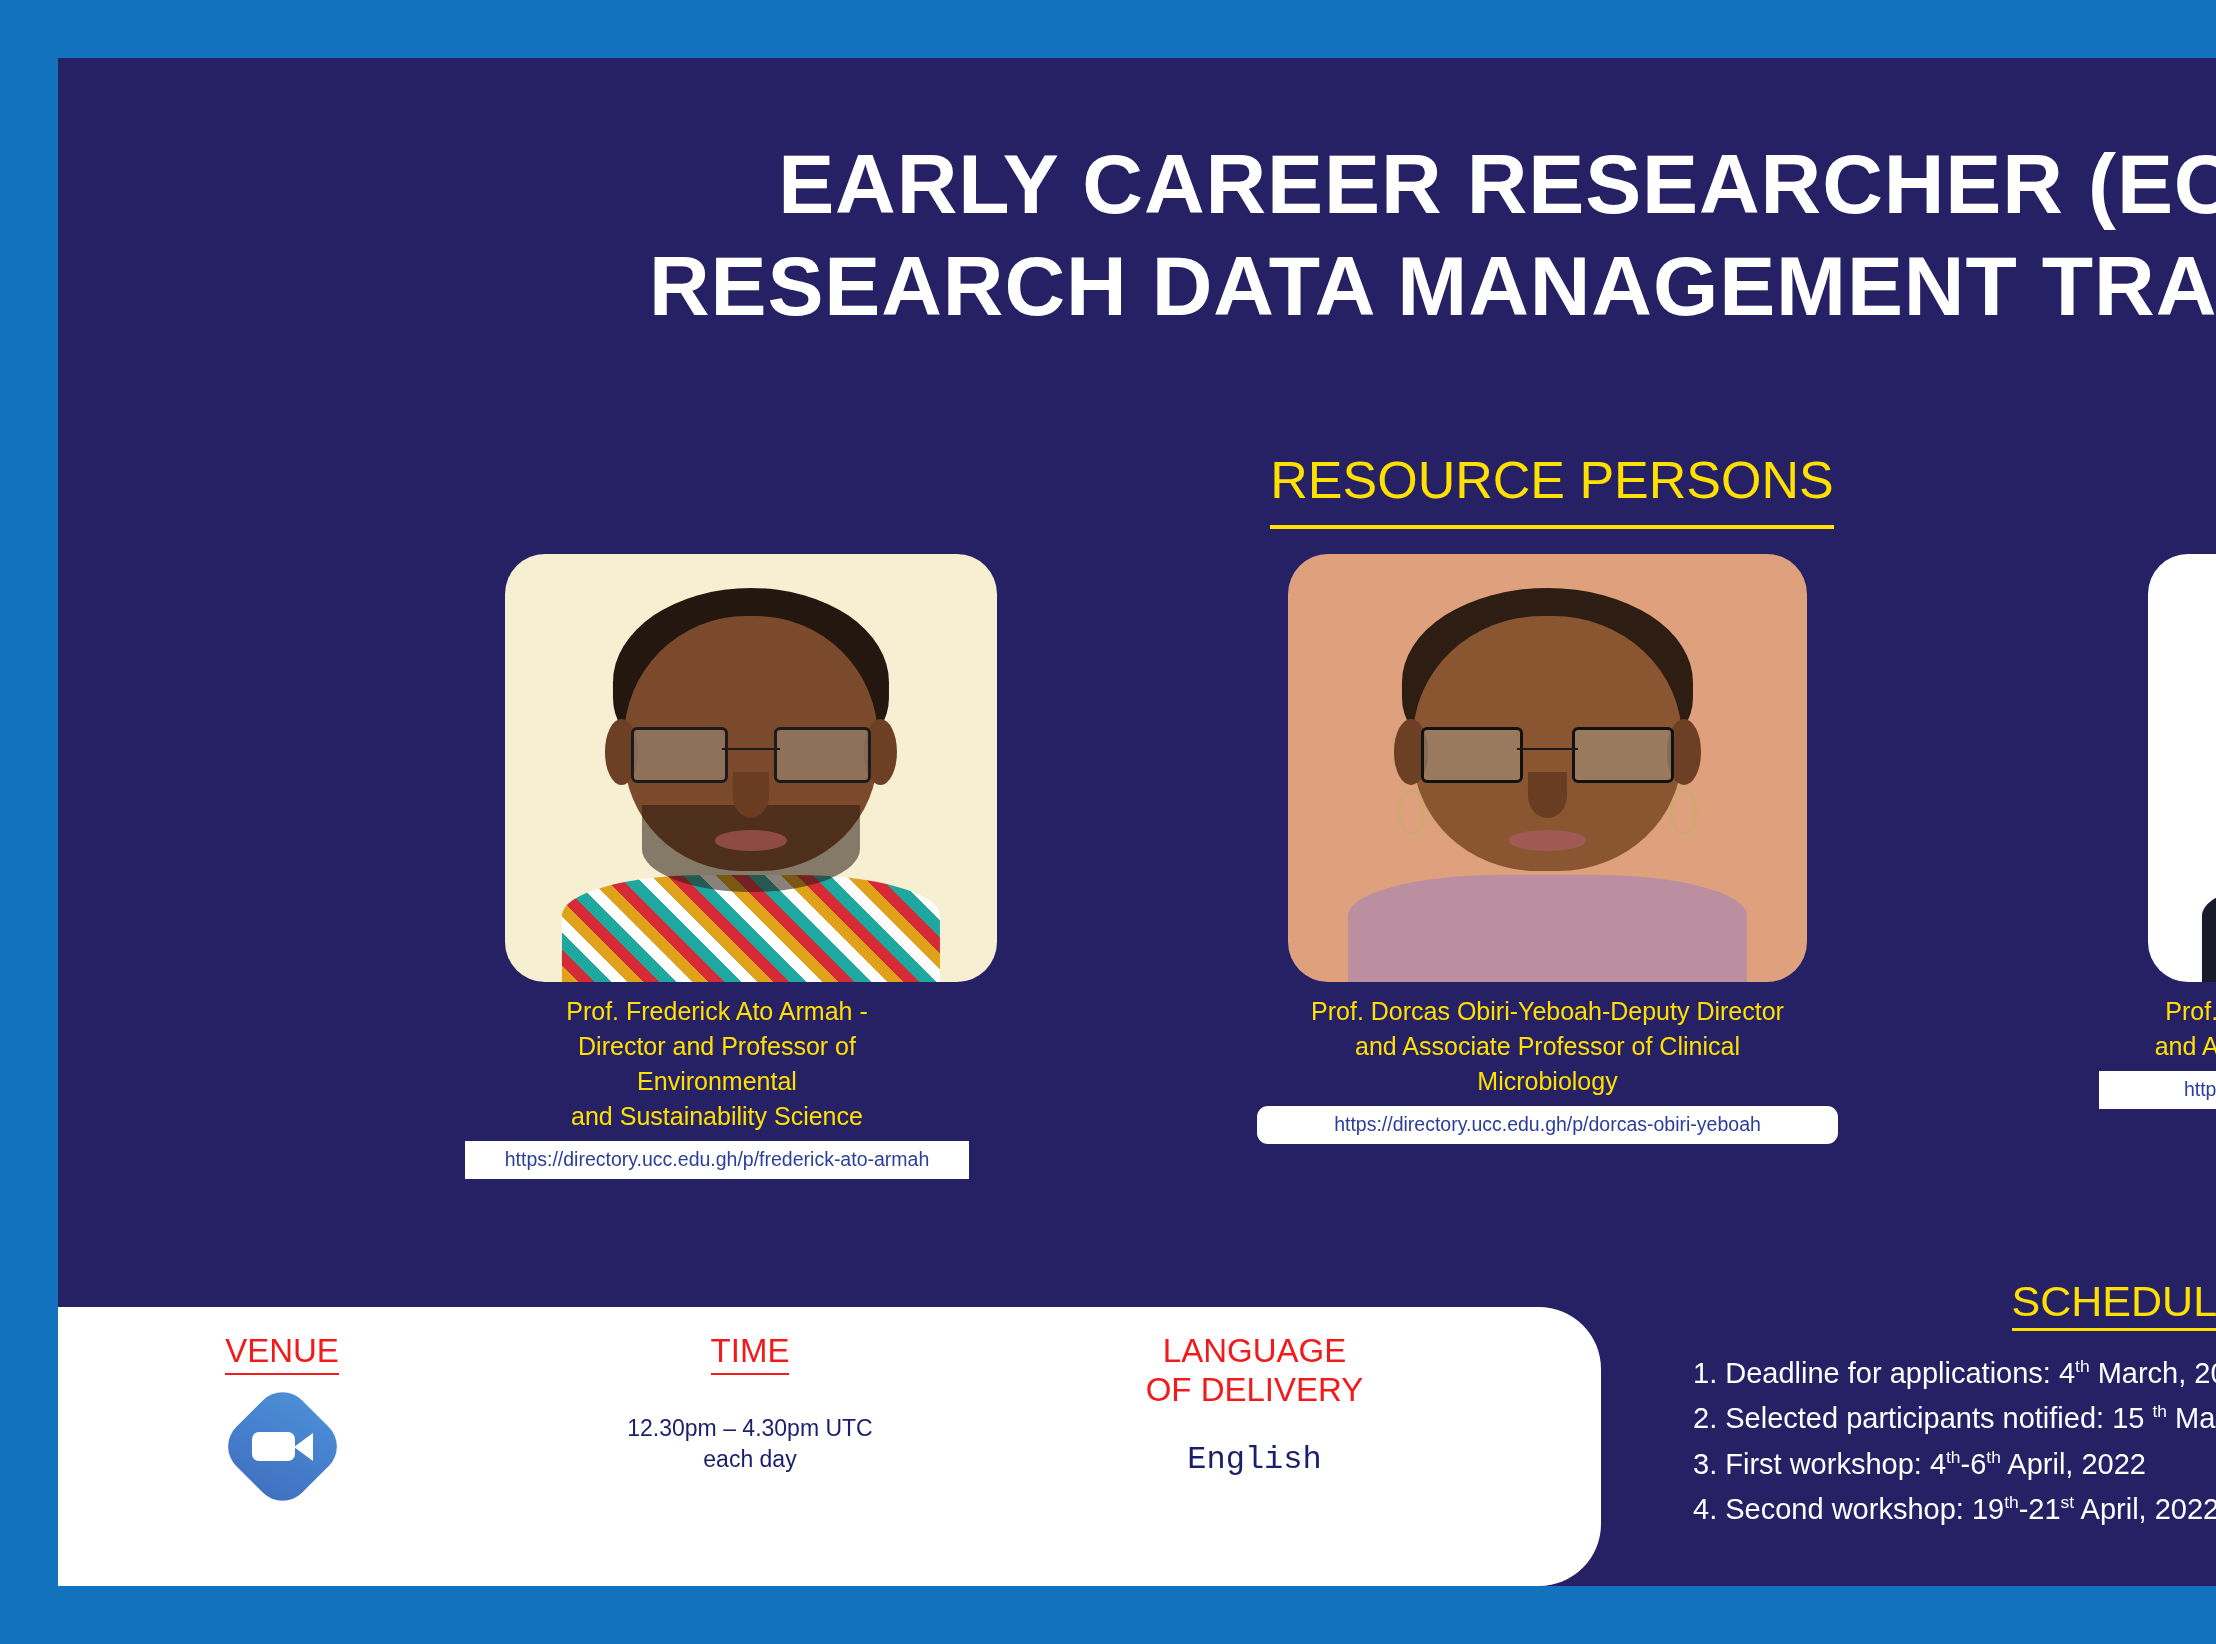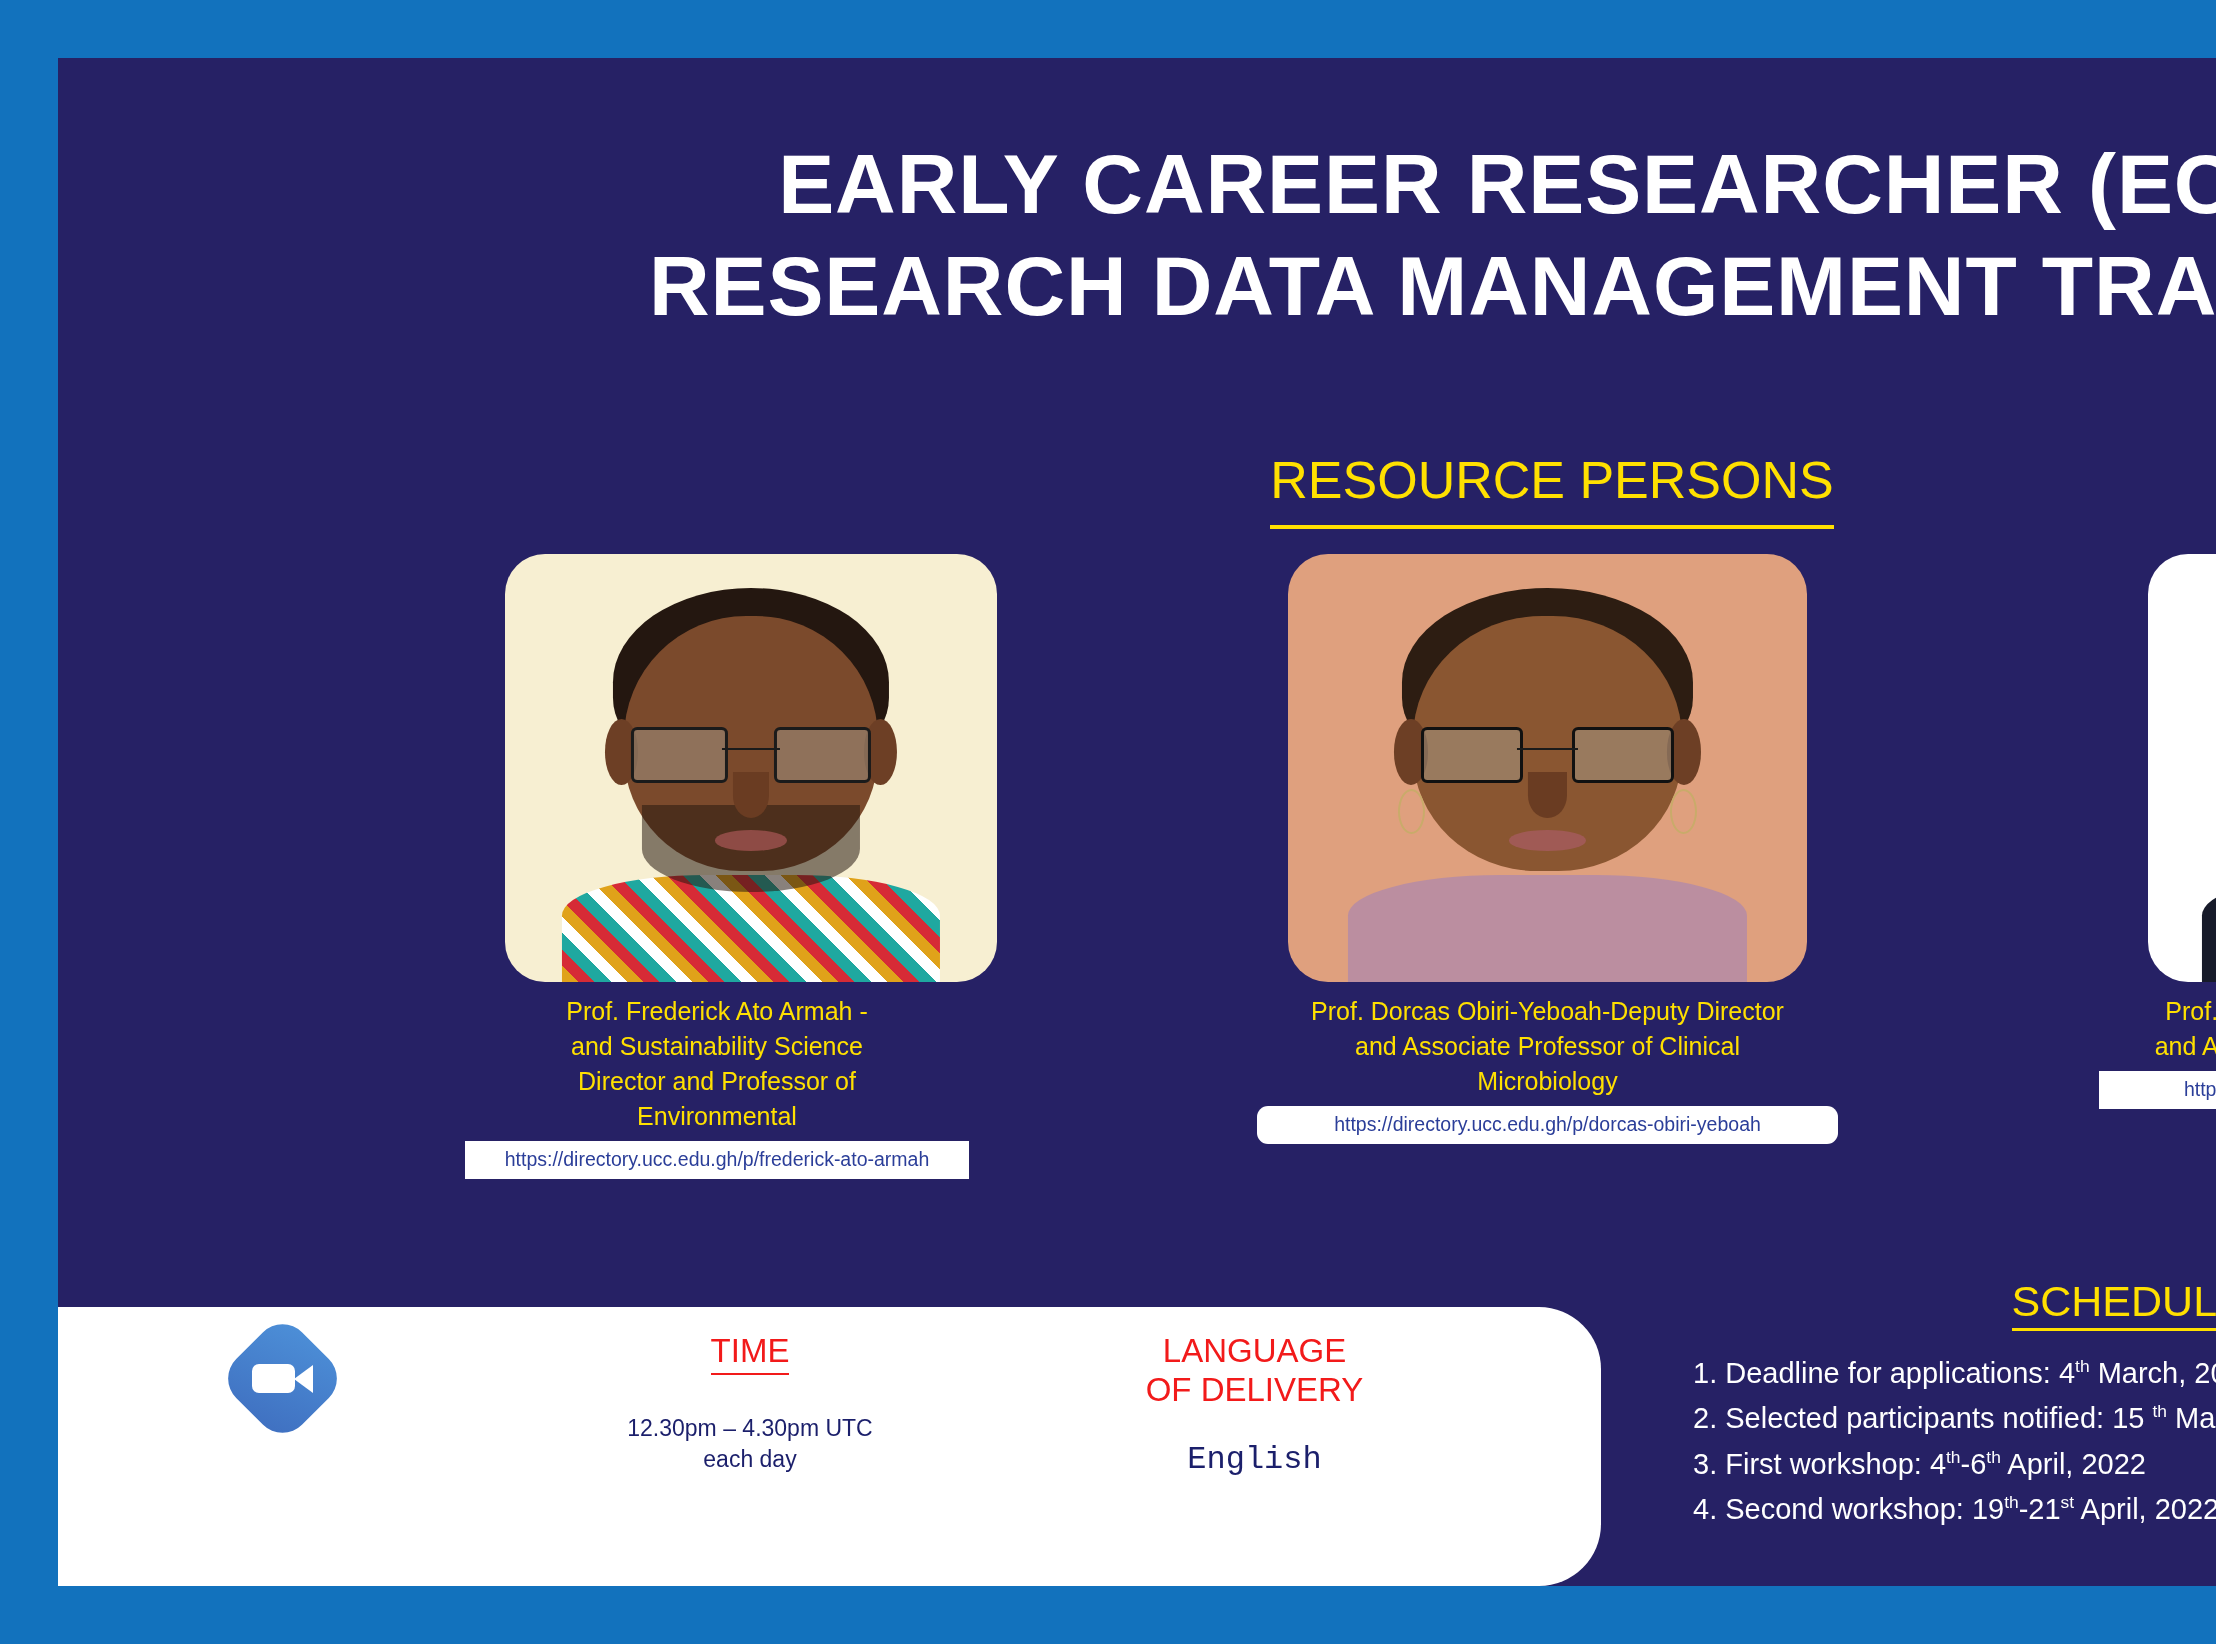--- a/index.html
+++ b/index.html
@@ -180,22 +180,22 @@
         <div class="beard"></div>
         <div class="glass l"></div>
           <div class="glass r"></div>
         <div class="bridge"></div>
         <div class="nose"></div>
         <div class="mouth"></div>
       </div>
     </div>
     <div class="caption">
       <div>Prof. Frederick Ato Armah -</div>
+      <div>Director and Professor of Environmental</div>
       <div>and Sustainability Science</div>
-      <div>Director and Professor of Environmental</div>
     </div>
     <div class="url-box">https://directory.ucc.edu.gh/p/frederick-ato-armah</div>
   </div>
 
   <div class="speaker" id="sp2">
     <div class="photo">
       <div class="face">
         <div class="torso pinkwrap"></div>
         <div class="hair" style="background:#2d1d12;"></div>
         <div class="skin" style="background:#8a5631;"></div>
@@ -227,20 +227,23 @@
     <div class="caption">
       <div>Prof. David Teye Doku-Deputy Director</div>
       <div>and Associate Professor of Public Health</div>
     </div>
     <div class="url-box">https://directory.ucc.edu.gh/p/david-teye-doku</div>
   </div>
 
   <div id="infobar">
 
     <div class="infocol" id="col-venue">
+      <div class="info-head">
+        <span class="u">VENUE</span>
+      </div>
       <div id="zoom-icon">
         <div id="zoom-cam">
           <div class="body"></div>
             <div class="lens"></div>
         </div>
       </div>
     </div>
 
     <div class="infocol" id="col-time">
       <div class="info-head">

